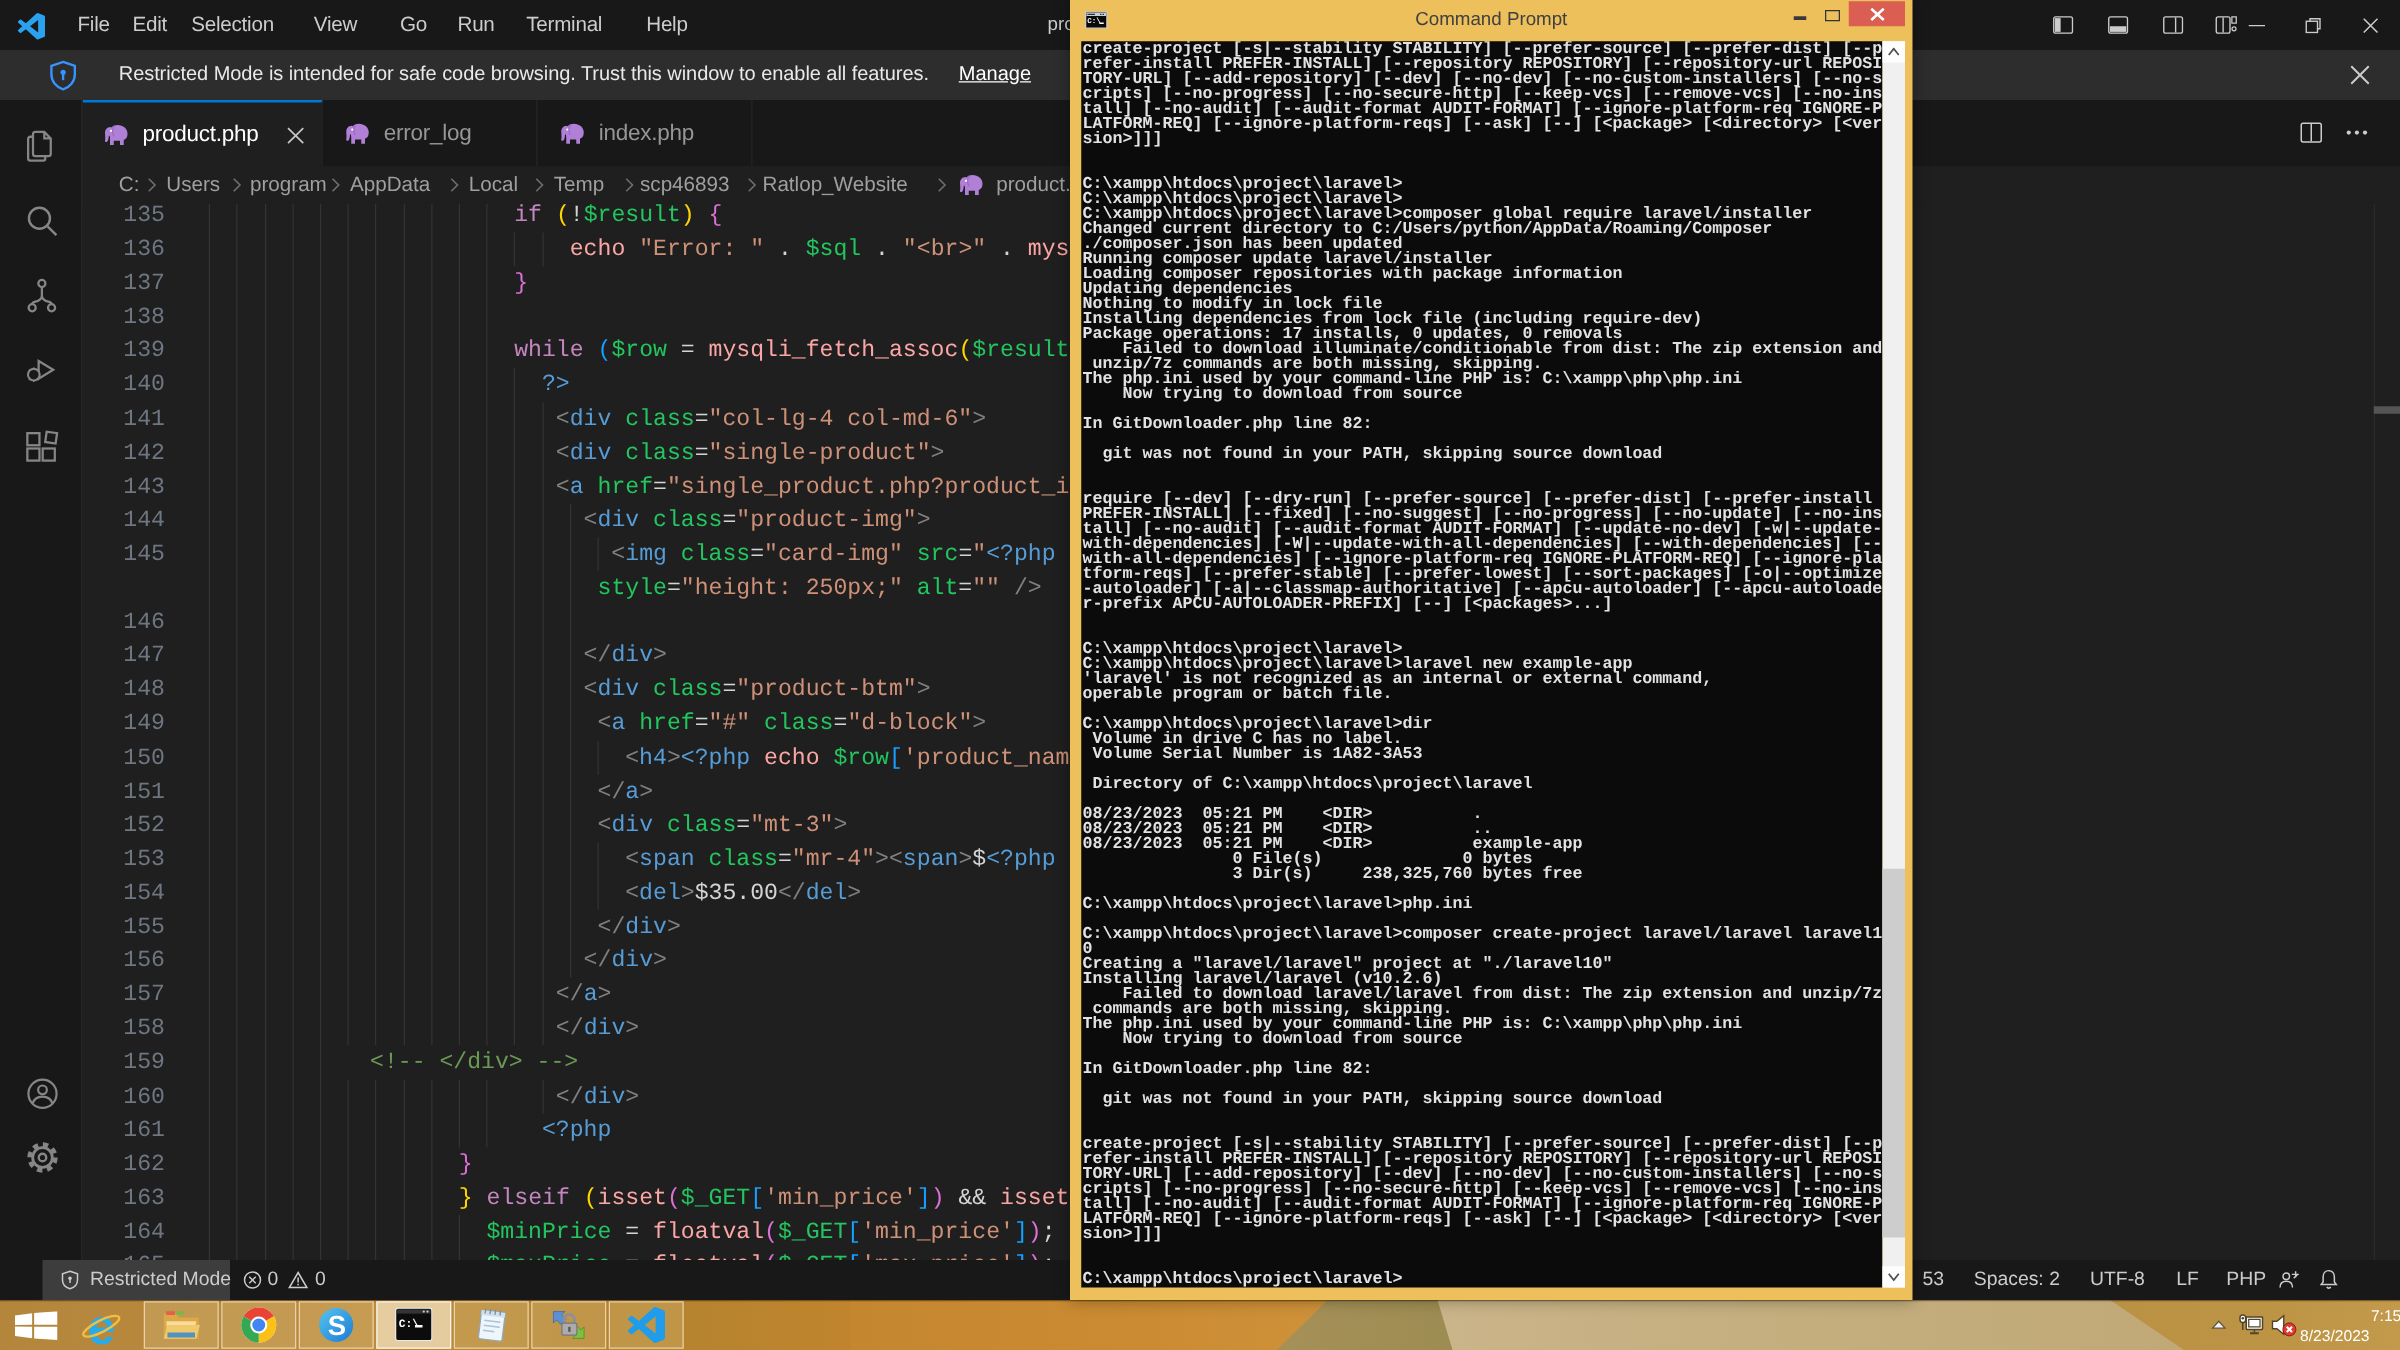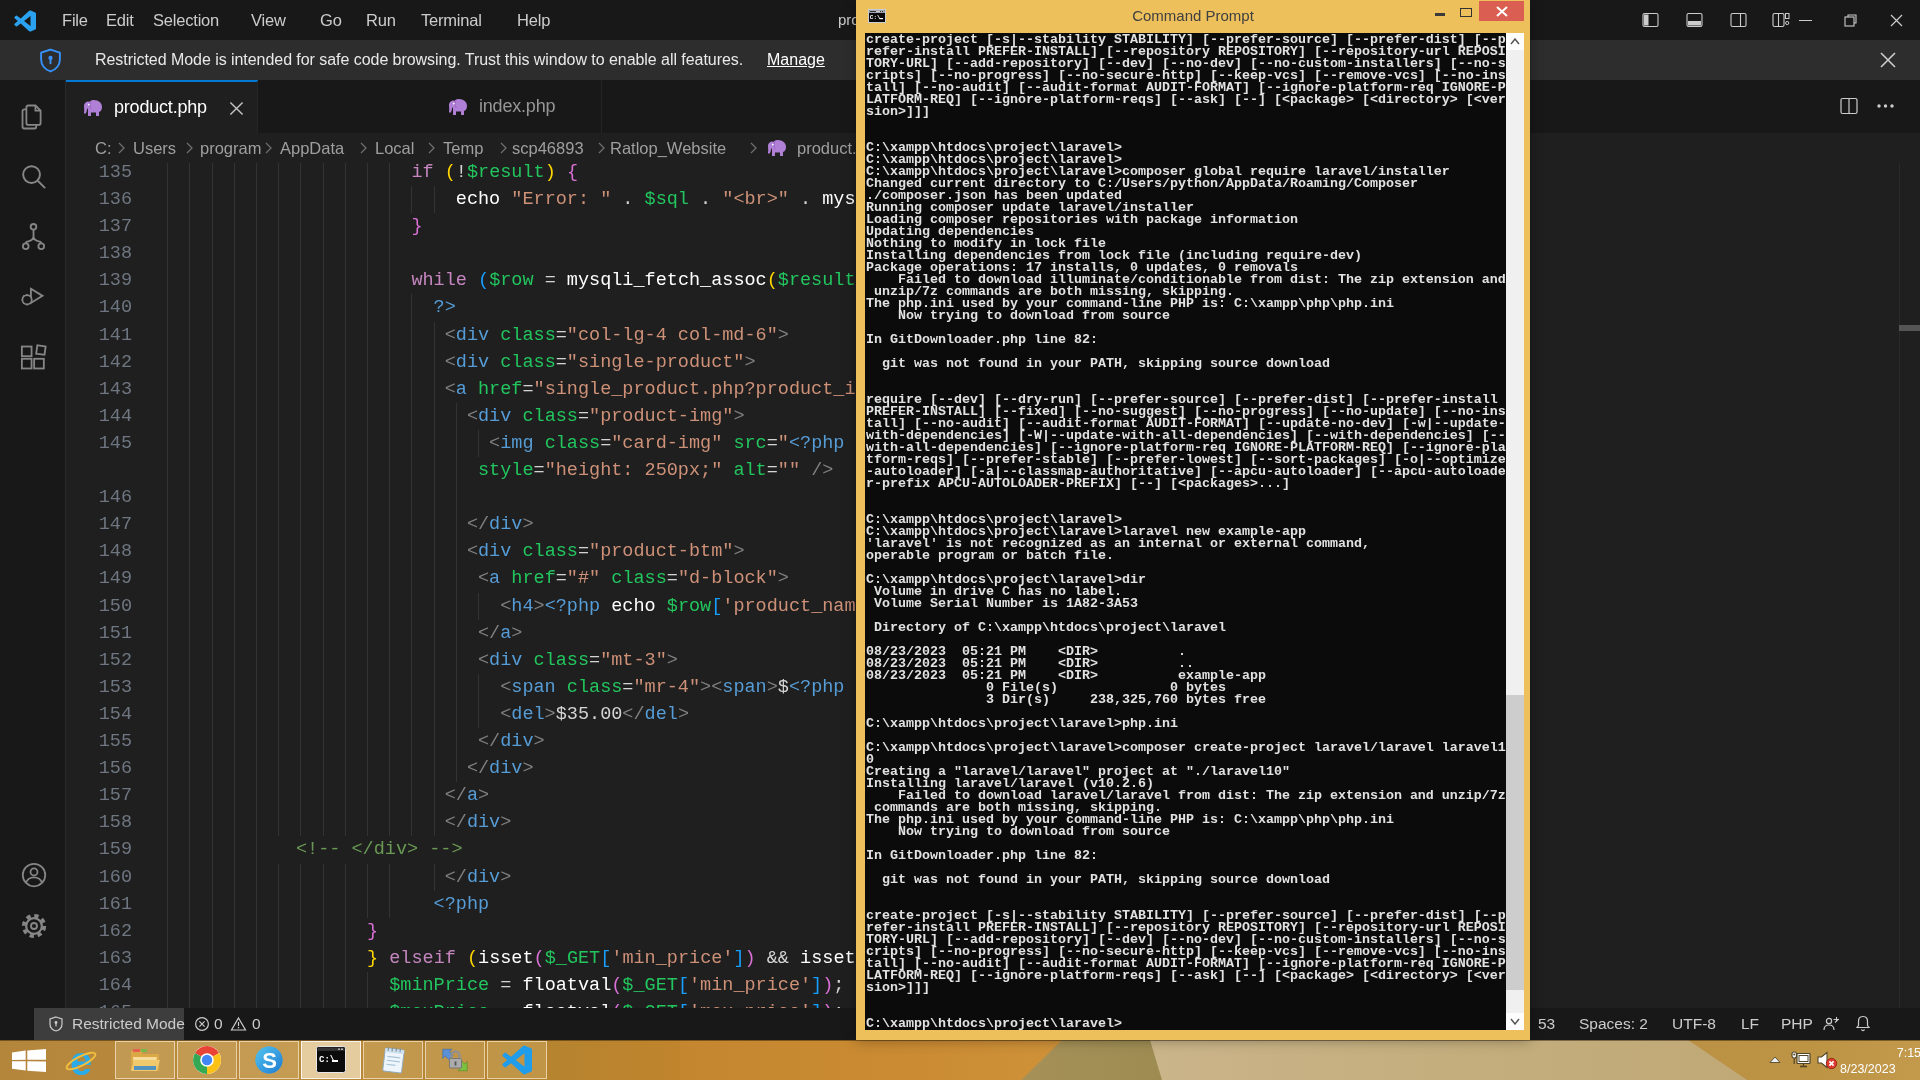--- a/index.html
+++ b/index.html
@@ -17,21 +17,21 @@
 #tabbar{position:absolute;left:0;top:80px;width:1920px;height:53px;background:#181818}
 .tab{position:absolute;top:0;height:53px;font-size:18px;letter-spacing:-0.2px}
 #breadcrumb{position:absolute;left:0;top:133px;width:1920px;height:30px;background:#1f1f1f;color:#9f9f9f;font-size:16.5px;line-height:30px}
 #activitybar{position:absolute;left:0;top:80px;width:66px;height:928px;background:#181818;border-right:1px solid #2a2a2a}
 #editor{position:absolute;left:66px;top:163px;width:1854px;height:845px;background:#1f1f1f;overflow:hidden}
 #editor .inner{position:absolute;left:-66px;top:-163px;width:1920px;height:1008px}
 .ig{position:absolute;width:1px;background:#333334}
 .ln{position:absolute;left:0;width:132px;text-align:right;font-family:"Liberation Mono",monospace;font-size:18.5px;line-height:27.1px;color:#6e7681}
 .cl{position:absolute;white-space:pre;font-family:"Liberation Mono",monospace;font-size:18.5px;line-height:27.1px;color:#d4d4d4}
 .cl i{font-style:normal}
-i.k{color:#c586c0} i.f{color:#ffffff} i.s{color:#ce9178} i.v{color:#22c55e}
+i.k{color:#c586c0} i.f{color:#fca5a5} i.s{color:#ce9178} i.v{color:#22c55e}
 i.t{color:#569cd6} i.p{color:#808080} i.w{color:#d4d4d4} i.c{color:#6a9955}
 i.b1{color:#ffd700} i.b2{color:#da70d6} i.b3{color:#179fff}
 #statusbar{position:absolute;left:0;top:1008px;width:1920px;height:32px;background:#181818;color:#cccccc;font-size:15.5px}
 #statusbar .it{position:absolute;top:0;height:32px;line-height:32px;white-space:nowrap}
 
 #cmd{position:absolute;left:856px;top:0;width:674px;height:1040px;background:#edc05c;box-shadow:0 0 12px rgba(0,0,0,.35)}
 #cmdtitle{position:absolute;left:0;top:0;width:674px;height:33px;color:#404040;font-size:15px}
 #cmdbody{position:absolute;left:9px;top:33px;width:641px;height:997px;background:#0b0b0b;overflow:hidden}
 #cmdbody pre{position:absolute;left:1px;top:1px;font-family:"Liberation Mono",monospace;font-weight:bold;font-size:13.34px;line-height:12.0px;color:#e2e2e2;letter-spacing:0}
 #cmdscroll{position:absolute;left:650px;top:33px;width:18px;height:997px;background:#f0f0f0}
@@ -213,20 +213,31 @@
 <path d="M6.5 4.5 C3.5 4.5 2 7 2 9 C2 11.5 2.5 13.5 2 15.5 C1.8 16.5 2.8 17 3.5 16.5 C4.8 15.5 5 13 5 11.5 L6 11.5 L6 19 L9 19 L9 15.5 L14 15.5 L14 19 L17 19 L17 13"></path>
 <path d="M5.5 9 C5.5 5.5 8.5 3 12 3 C16.5 3 20 6 20 10 C20 13 18.5 15 16 15 L8 15 C6.2 15 5.5 12 5.5 9 Z"></path>
 </g>
 <path d="M9.5 3.6 C7.8 5.2 7.6 9.5 9.2 12" fill="none" stroke="#9a66c4" stroke-width="0.9"></path>
 <circle cx="6.8" cy="7.6" r="0.9" fill="#fff"></circle>
         </svg>
         <span class="abs" style="left:48px;top:0;line-height:51px">product.php</span>
       <svg class="abs" style="left:163px;top:19px" width="15" height="15" viewBox="0 0 16 16">
           <path d="M1.5 1.5 L14.5 14.5 M14.5 1.5 L1.5 14.5" stroke="#c5c5c5" stroke-width="1.5"></path>
         </svg>
+    </div>
+    <div class="tab" style="left:259px;width:171px;border-right:1px solid #252525;color:#969696">
+      <svg class="abs" style="left:16px;top:16px" width="22" height="22" viewBox="0 0 22 22">
+<g fill="#b07fd6">
+<path d="M6.5 4.5 C3.5 4.5 2 7 2 9 C2 11.5 2.5 13.5 2 15.5 C1.8 16.5 2.8 17 3.5 16.5 C4.8 15.5 5 13 5 11.5 L6 11.5 L6 19 L9 19 L9 15.5 L14 15.5 L14 19 L17 19 L17 13"></path>
+<path d="M5.5 9 C5.5 5.5 8.5 3 12 3 C16.5 3 20 6 20 10 C20 13 18.5 15 16 15 L8 15 C6.2 15 5.5 12 5.5 9 Z"></path>
+</g>
+<path d="M9.5 3.6 C7.8 5.2 7.6 9.5 9.2 12" fill="none" stroke="#9a66c4" stroke-width="0.9"></path>
+<circle cx="6.8" cy="7.6" r="0.9" fill="#fff"></circle>
+        </svg>
+        <span class="abs" style="left:48px;top:0;line-height:53px">error_log</span>
     </div>
     <div class="tab" style="left:431px;width:171px;border-right:1px solid #252525;color:#969696">
       <svg class="abs" style="left:16px;top:16px" width="22" height="22" viewBox="0 0 22 22">
 <g fill="#b07fd6">
 <path d="M6.5 4.5 C3.5 4.5 2 7 2 9 C2 11.5 2.5 13.5 2 15.5 C1.8 16.5 2.8 17 3.5 16.5 C4.8 15.5 5 13 5 11.5 L6 11.5 L6 19 L9 19 L9 15.5 L14 15.5 L14 19 L17 19 L17 13"></path>
 <path d="M5.5 9 C5.5 5.5 8.5 3 12 3 C16.5 3 20 6 20 10 C20 13 18.5 15 16 15 L8 15 C6.2 15 5.5 12 5.5 9 Z"></path>
 </g>
 <path d="M9.5 3.6 C7.8 5.2 7.6 9.5 9.2 12" fill="none" stroke="#9a66c4" stroke-width="0.9"></path>
 <circle cx="6.8" cy="7.6" r="0.9" fill="#fff"></circle>
         </svg>

